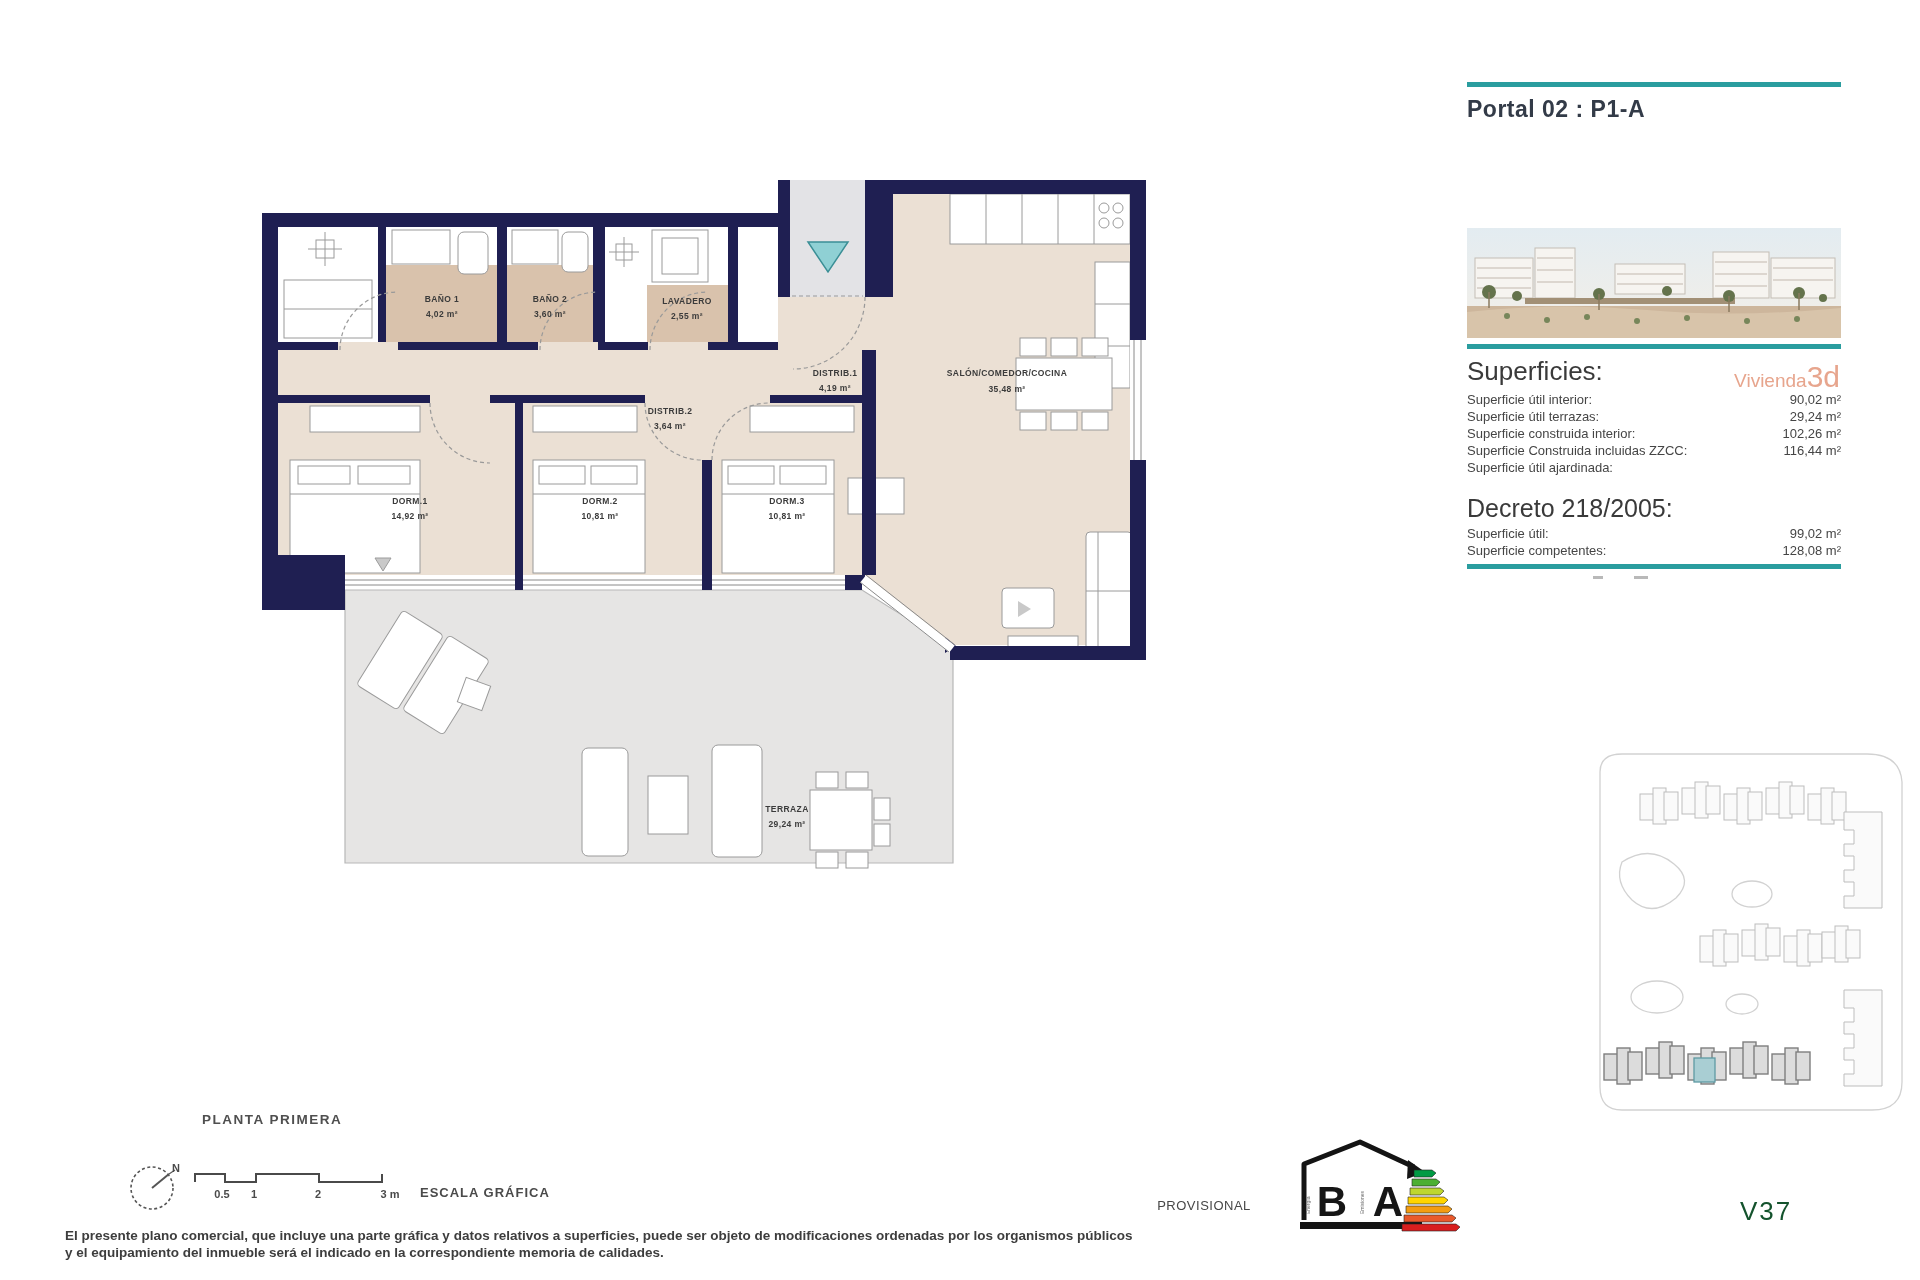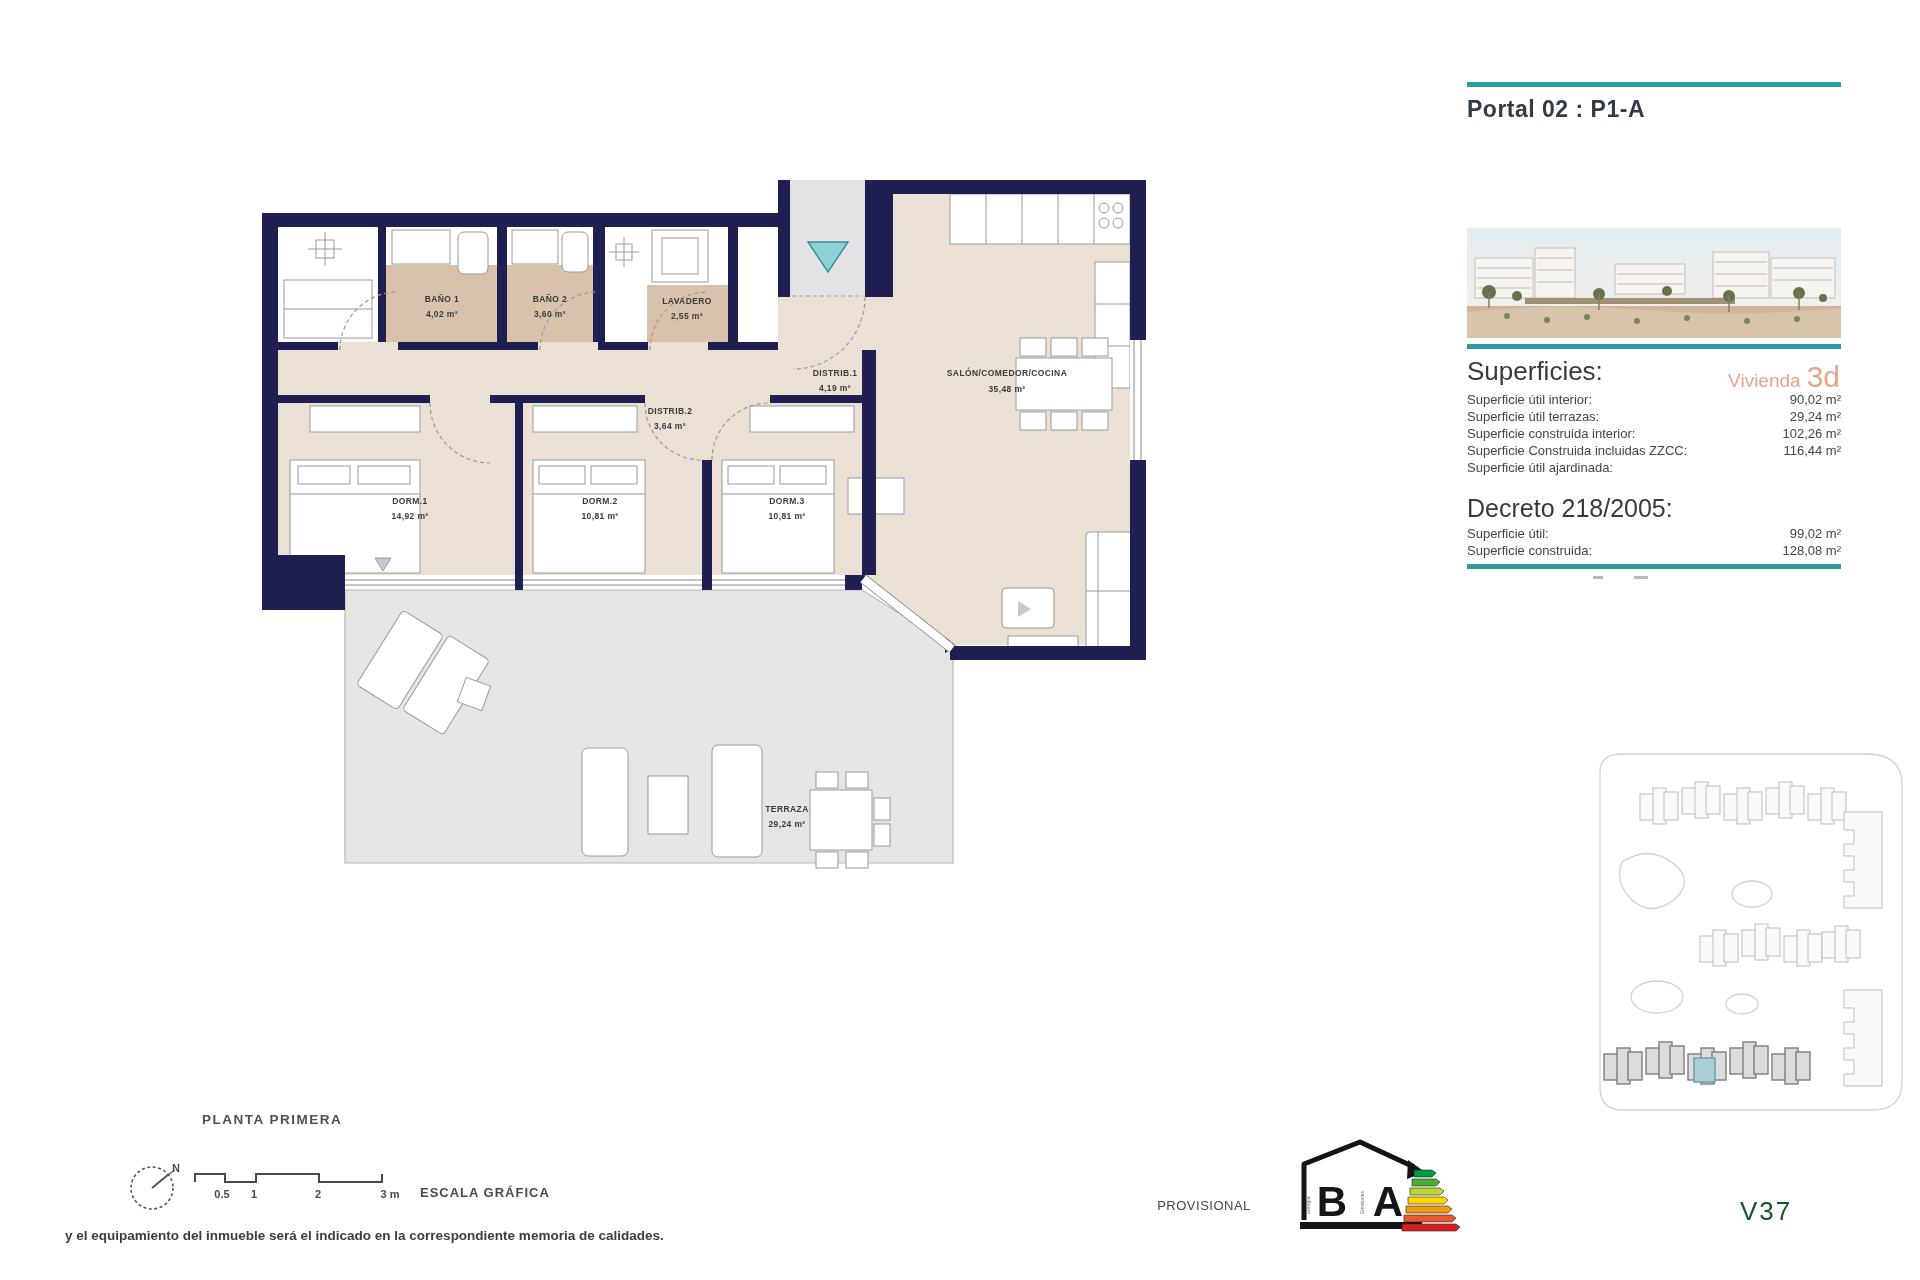--- a/index.html
+++ b/index.html
@@ -7,21 +7,21 @@
     width:1920px;height:1280px;background:#ffffff;position:relative;overflow:hidden;
     font-family:"Liberation Sans", sans-serif;color:#3d3d3d;
   }
   .abs{position:absolute}
   
   .rule{position:absolute;left:1467px;width:374px;height:5px;background:#2a9d9f}
   .portal-title{position:absolute;left:1467px;top:96px;font-size:23px;letter-spacing:.5px;color:#333b48;font-weight:700}
   .sup-title{position:absolute;left:1467px;top:356px;font-size:26px;color:#3a3a3a;font-weight:500}
   .viv{position:absolute;right:80px;top:360px;color:#e7a58d;font-weight:500;white-space:nowrap}
   .viv .v-lab{font-size:19px}
-  .viv .v-code{font-size:30px;margin-left:6px}
+  .viv .v-code{font-size:30px;}
   .srow{position:absolute;left:1467px;width:374px;display:flex;justify-content:space-between;
         font-size:13px;color:#454545;line-height:16px}
   .dec-title{position:absolute;left:1467px;top:494px;font-size:25px;color:#3a3a3a;font-weight:500}
   .frag{position:absolute;height:3px;background:#b9b9b9}
   .v37{position:absolute;left:1740px;top:1196px;font-size:26px;color:#14532d;letter-spacing:2px;font-weight:500}
   
   .planta{position:absolute;left:202px;top:1112px;font-size:13.5px;letter-spacing:1.5px;color:#4f4f4f;font-weight:600}
   .provisional{position:absolute;left:1130px;top:1198px;width:148px;text-align:center;font-size:13px;color:#474747;font-weight:500;letter-spacing:.5px}
   .disclaimer{position:absolute;left:65px;top:1228px;width:1130px;font-size:13.5px;line-height:16.5px;color:#3d3d3d;font-weight:600}
   
@@ -344,21 +344,21 @@
   <span>Superficie útil ajardinada:</span>
   <span></span>
 </div>
 
 <div class="dec-title">Decreto 218/2005:</div>
 <div class="srow" style="top:526px">
   <span>Superficie útil:</span>
   <span>99,02 m²</span>
 </div>
 <div class="srow" style="top:543px">
-  <span>Superficie construida:</span>
+  <span>Superficie competentes:</span>
   <span>128,08 m²</span>
 </div>
 
 <div class="rule" style="top:564px"></div>
 <div class="frag" style="left:1593px;top:576px;width:10px"></div>
 <div class="frag" style="left:1634px;top:576px;width:14px"></div>
 
 <svg class="abs" style="left:1582px;top:742px" width="335" height="382" viewBox="0 0 335 382">
   <defs>
     <g id="bm">
@@ -434,14 +434,15 @@
     <polygon points="124,45 148,45 152,48 148,52 124,52" fill="#4caf32"></polygon>
     <polygon points="122,54 152,54 156,57 152,61 122,61" fill="#bed62f"></polygon>
     <polygon points="120,63 156,63 160,66 156,70 120,70" fill="#ffd500"></polygon>
     <polygon points="118,72 160,72 164,75 160,79 118,79" fill="#f39c12"></polygon>
     <polygon points="116,81 164,81 168,84 164,88 116,88" fill="#e9592b"></polygon>
     <polygon points="114,90 168,90 172,93 168,97 114,97" fill="#d81e1e"></polygon>
   </g>
 </svg>
 
 <div class="disclaimer">
+  <div>El presente plano comercial, que incluye una parte gráfica y datos relativos a superficies, puede ser objeto de modificaciones ordenadas por los organismos públicos</div>
   <div>y el equipamiento del inmueble será el indicado en la correspondiente memoria de calidades.</div>
 </div>
 
 </body></html>

